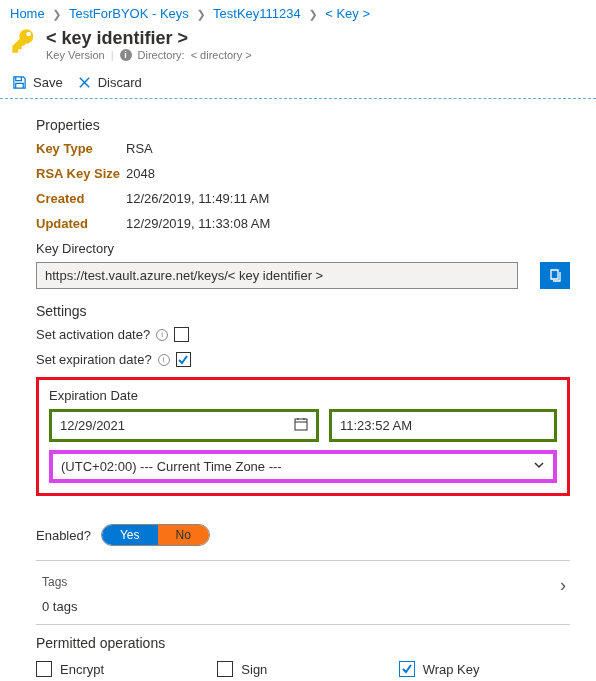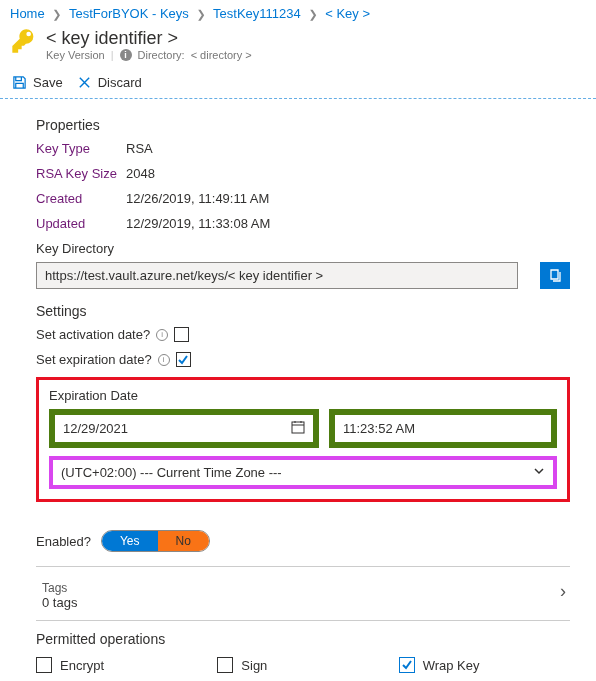--- a/index.html
+++ b/index.html
@@ -3,56 +3,56 @@
 <meta charset="utf-8">
 <style>
   * { box-sizing: border-box; font-family: "Segoe UI", Arial, sans-serif; }
   body { margin: 0; background: #fff; font-size: 13px; color: #323130; width: 596px; }
   .breadcrumb { padding: 6px 10px 4px 10px; font-size: 13px; }
   .breadcrumb a { color: #0078d4; text-decoration: none; }
   .breadcrumb .sep { color: #888; margin: 0 4px; font-size: 11px; }
   .header { display: flex; align-items: flex-start; padding: 2px 10px 8px 10px; }
   .key-glyph { width: 28px; height: 28px; margin-right: 8px; position: relative; }
   .title-block { display: flex; flex-direction: column; }
-  .title { font-size: 18px; font-weight: 400; color: #323130; line-height: 22px; }
+  .title { font-size: 18px; font-weight: 700; color: #323130; line-height: 22px; }
   .subtitle { font-size: 11px; color: #777; display: flex; align-items: center; gap: 6px; }
   .subtitle .divider { color: #ccc; }
   .info-icon { display:inline-flex; width:12px; height:12px; border-radius:50%; background:#888; color:#fff; align-items:center; justify-content:center; font-size:9px; font-weight:bold;}
   .toolbar { display: flex; gap: 14px; padding: 6px 12px 8px 12px; align-items:flex-end; }
   .toolbar-btn { display:flex; align-items:center; gap:6px; color:#323130; cursor:pointer; font-size:13px; }
   .toolbar-btn .ticon { color:#0078d4; display:inline-flex; }
   .dashed-sep { border:none; border-top:1px dashed #0078d4; margin:0; opacity:0.6;}
   .content { padding: 18px 26px 10px 36px; }
   .section-head { font-size: 14px; font-weight: 400; color: #323130; margin-bottom: 8px; }
   .prop-row { display:flex; margin-bottom: 10px; font-size:13px; color:#323130;}
-  .prop-label { width: 90px; color:#701a75;}
+  .prop-label { width: 90px; color:#a16207;font-weight:bold;}
   .prop-value { color:#323130; }
   .field-label { font-size:13px; margin-bottom:6px; margin-top:6px; }
   .uri-row { display:flex; gap:22px; align-items:stretch; margin-bottom:14px;}
   .uri-input { flex:1; border:1px solid #8a8886; background:#f3f2f1; padding:5px 8px; font-size:13px; color:#323130;}
   .copy-btn { width:30px; background:#0078d4; display:flex; align-items:center; justify-content:center; cursor:pointer; }
   .settings-row { display:flex; align-items:center; gap:6px; margin-bottom:10px; font-size:13px;}
   .help-o { display:inline-flex; width:12px; height:12px; border:1px solid #888; border-radius:50%; align-items:center; justify-content:center; font-size:8px; color:#888;}
   .cb { width:15px; height:15px; border:1px solid #323130; background:#fff; display:inline-flex; align-items:center; justify-content:center; }
   .cb.checked svg { display:block; }
   .cb svg { display:none; }
   .highlight-box { border:3px solid #e81123; padding:8px 10px 10px 10px; margin-bottom:24px;}
   .exp-label { font-size:13px; margin-bottom:6px;}
   .date-row { display:flex; gap:10px; margin-bottom:8px;}
-  .date-input { position:relative; border:6px solid #4d7c0f; padding:5px 8px; font-size:13px; display:flex; align-items:center; justify-content:space-between; }
+  .date-input { position:relative; border:3px solid #4d7c0f; padding:5px 8px; font-size:13px; display:flex; align-items:center; justify-content:space-between; }
   .date-input.wide { flex: 0 0 270px; }
   .date-input.time { flex: 1; }
   .tz-select { border:4px solid #d946ef; padding:5px 8px; font-size:13px; display:flex; align-items:center; justify-content:space-between; background:#fff;}
   .enabled-row { display:flex; align-items:center; gap:10px; margin-bottom:14px; padding-top:4px;}
   .toggle-pill { display:flex; border:1px solid #8a8886; border-radius:14px; overflow:hidden; height:22px; }
   .toggle-opt { padding: 2px 18px; font-size:12px; display:flex; align-items:center; background:#f97316; color:#323130; cursor:pointer;}
   .toggle-opt.active { background:#0078d4; color:#fff; }
   .hr { border:none; border-top:1px solid #ccc; margin: 0 0 10px 0;}
   .tags-block { padding:4px 0 10px 0; display:flex; justify-content:space-between; align-items:flex-start;}
-  .tags-text { display:flex; flex-direction:column; gap:0; padding-left:6px;}
+  .tags-text { display:flex; flex-direction:column; gap:10px; padding-left:6px;}
   .tags-text .t1 { font-size:12px; color:#555;}
   .tags-text .t2 { font-size:13px; color:#323130;}
   .chev { font-size:18px; color:#555; padding-right:4px;}
   .ops-grid { display:grid; grid-template-columns: 1fr 1fr 1fr; row-gap:14px; column-gap:10px; margin-top:10px;}
   .op-item { display:flex; align-items:center; gap:8px; font-size:13px;}
   .op-cb { width:16px; height:16px; border:1px solid #323130; display:inline-flex; align-items:center; justify-content:center; background:#fff;}
   .op-cb.checked { border-color:#0078d4; }
   .op-cb.checked svg { display:block; }
   .op-cb svg { display:none; }
 </style>

